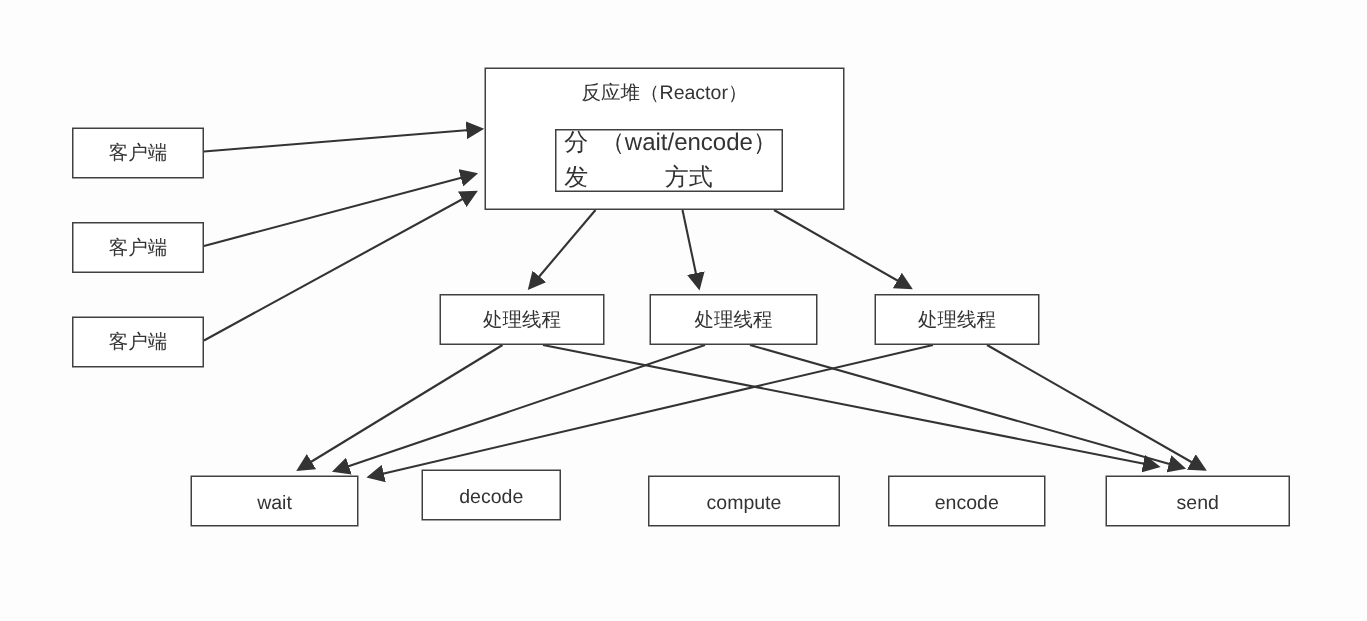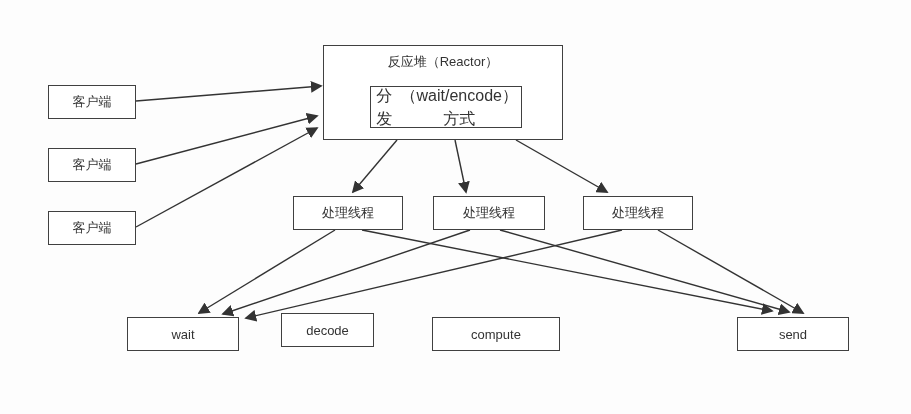--- a/index.html
+++ b/index.html
@@ -83,15 +83,16 @@
     <div>（wait/encode）方式</div>
   </div>
 
   <div class="box" style="left:293px;top:196px;width:110px;height:34px">处理线程</div>
   <div class="box" style="left:433px;top:196px;width:112px;height:34px">处理线程</div>
   <div class="box" style="left:583px;top:196px;width:110px;height:34px">处理线程</div>
 
   <div class="box" style="left:127px;top:317px;width:112px;height:34px">wait</div>
   <div class="box" style="left:281px;top:313px;width:93px;height:34px">decode</div>
   <div class="box" style="left:432px;top:317px;width:128px;height:34px">compute</div>
-  <div class="box" style="left:737px;top:317px;width:112px;height:34px">send</div>
+  <div class="box" style="left:592px;top:317px;width:105px;height:34px">encode</div>
+  <div class="box" style="left:737px;top:317px;width:123px;height:34px">send</div>
 
 </div>
 
 </body></html>

